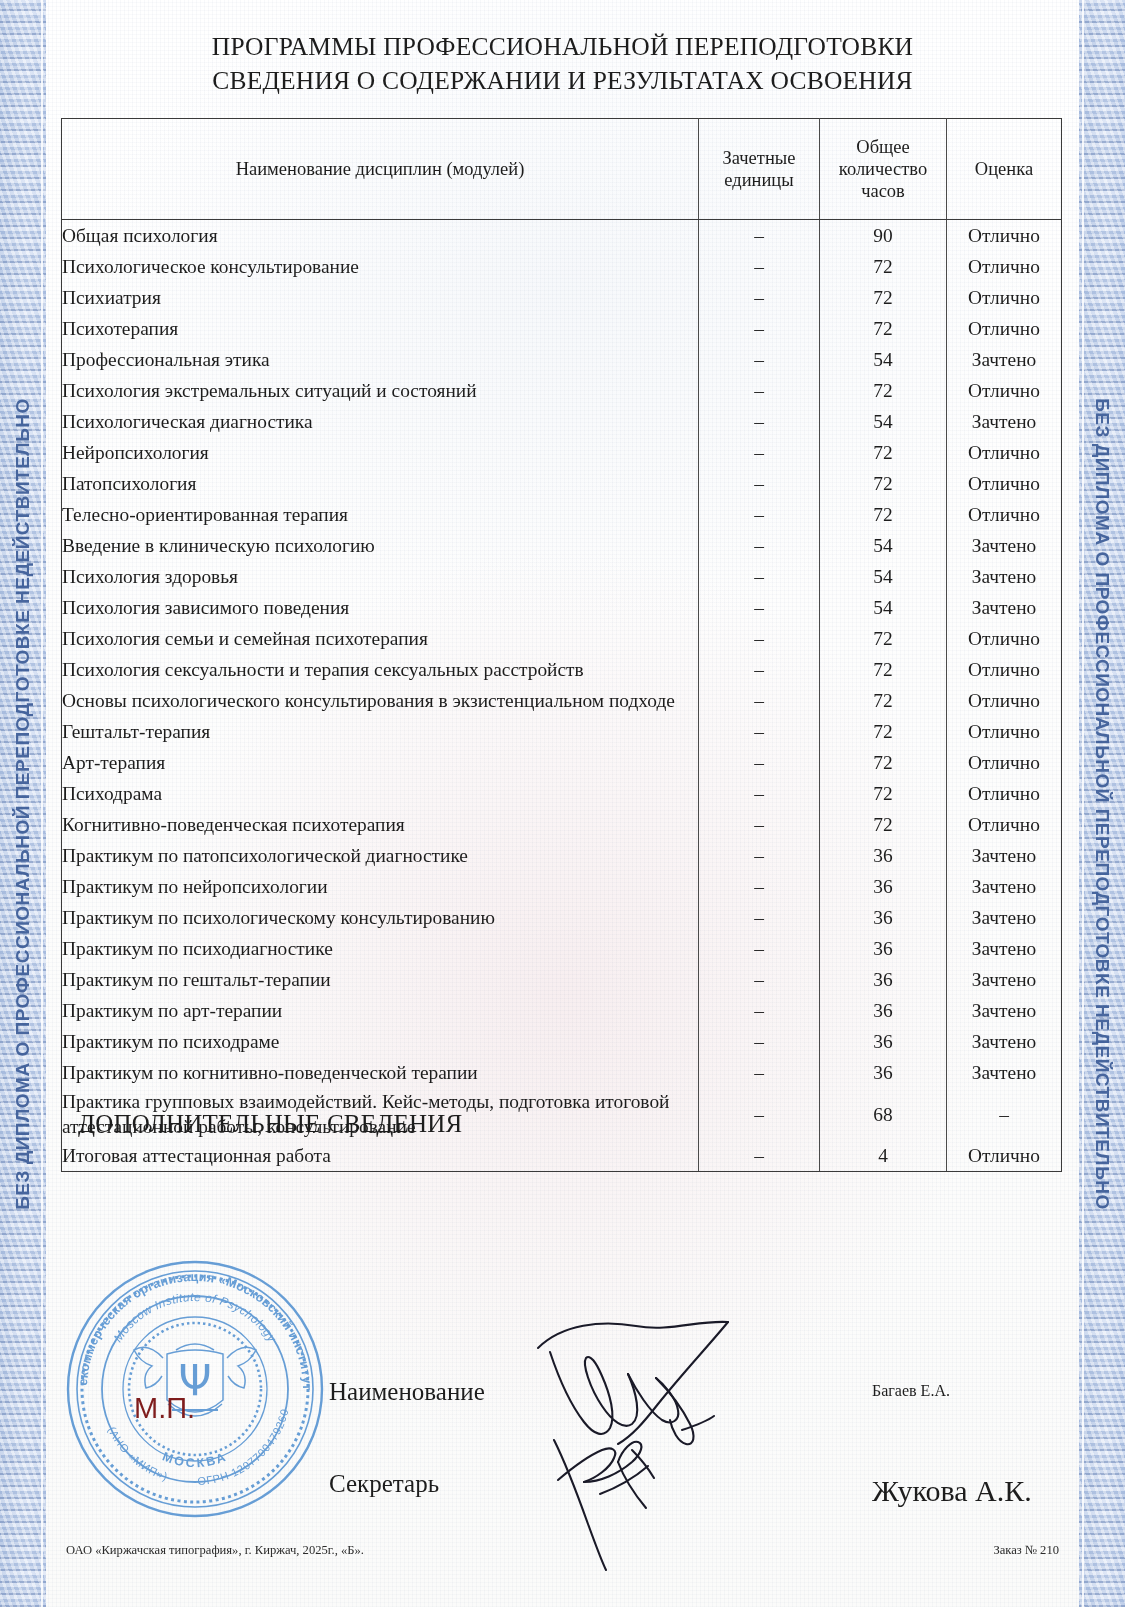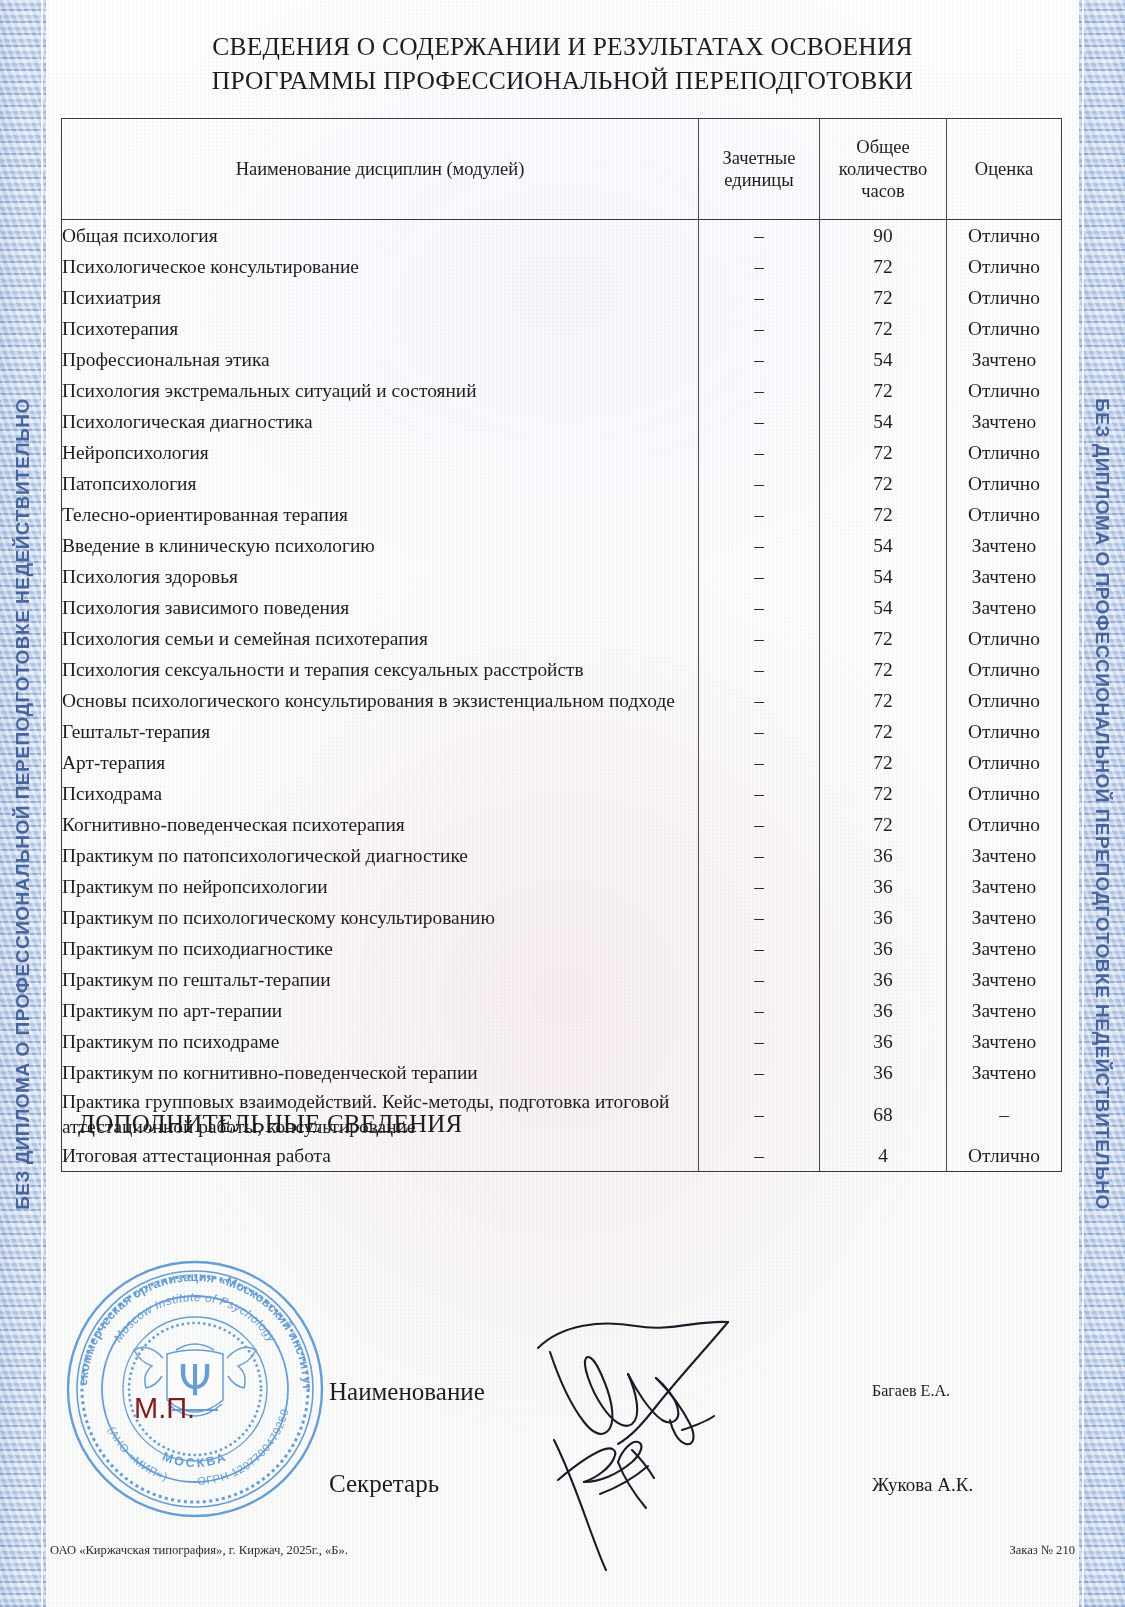--- a/index.html
+++ b/index.html
@@ -142,33 +142,33 @@
     font-size:29px;color:#7f1d1d;
     font-family:Liberation Sans, sans-serif;
     padding-left:8px;
   }
 
   
   .sigrow{position:absolute;font-size:25px;}
   .lbl-head{left:283px;top:1378px;}
   .lbl-sec{left:283px;top:1470px;}
   .nm-head{left:826px;top:1382px;font-size:16px;}
-  .nm-sec{left:826px;top:1474px;font-size:19px;}
+  .nm-sec{left:826px;top:1474px;font-size:30px;}
 
   .signature{position:absolute;pointer-events:none;}
   .sig1{left:486px;top:1318px;width:230px;height:140px;}
   .sig2{left:498px;top:1424px;width:150px;height:148px;}
   .signature svg{width:100%;height:100%;display:block;}
 
   
   .footer{
     position:absolute;left:0;right:0;top:1543px;
     display:flex;justify-content:space-between;
     font-size:12.6px;color:#2a2a2a;
-    padding:0 4px;
+    padding:0 20px;
     font-family:"Liberation Serif", serif;
   }
 </style>
 </head>
 <body>
 
 <div class="paper"></div>
 
 <div class="edge left">
   <div class="wave"></div>
@@ -178,22 +178,22 @@
 
 <div class="edge right">
   <div class="wave"></div>
   <div class="edge-inner-line"></div>
   <div class="edge-text">БЕЗ ДИПЛОМА О ПРОФЕССИОНАЛЬНОЙ ПЕРЕПОДГОТОВКЕ НЕДЕЙСТВИТЕЛЬНО</div>
 </div>
 
 <div class="content">
 
   <div class="title">
+    <div>ПРОГРАММЫ ПРОФЕССИОНАЛЬНОЙ ПЕРЕПОДГОТОВКИ</div>
     <div>СВЕДЕНИЯ О СОДЕРЖАНИИ И РЕЗУЛЬТАТАХ ОСВОЕНИЯ</div>
-    <div>ПРОГРАММЫ ПРОФЕССИОНАЛЬНОЙ ПЕРЕПОДГОТОВКИ</div>
   </div>
 
   <table class="grades">
     <colgroup>
       <col class="c-name">
         <col class="c-units">
         <col class="c-hours">
         <col class="c-mark">
     </colgroup>
     <thead>

